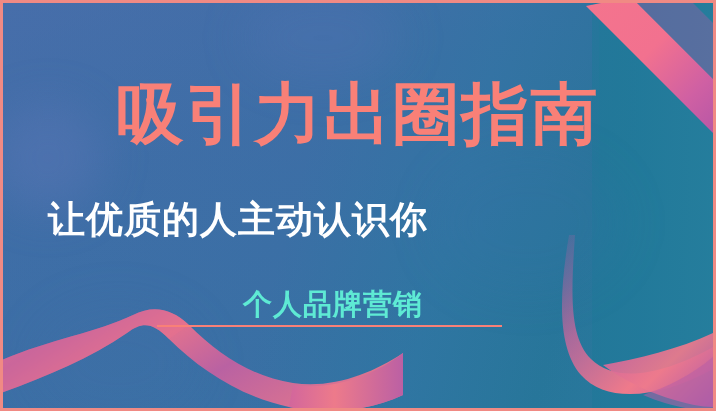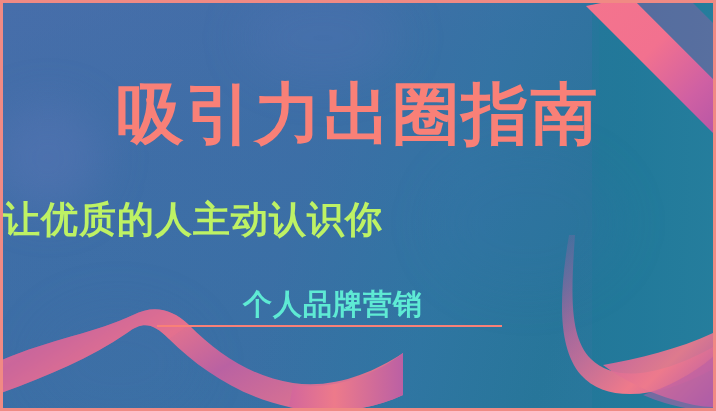--- a/index.html
+++ b/index.html
@@ -84,22 +84,22 @@
     line-height: 1.0;
     font-weight: 700;
     letter-spacing: 2px;
     white-space: nowrap;
   }
   .title-sub {
     position: absolute;
     left: 0;
     width: 470px;
     top: 198px;
-    text-align: left;
-    color: #bef264;
+    text-align: center;
+    color: #ffffff;
     font-size: 37px;
     line-height: 1.0;
     font-weight: 700;
     letter-spacing: 1px;
     white-space: nowrap;
   }
   .title-tag {
     position: absolute;
     left: 0;
     width: 660px;

